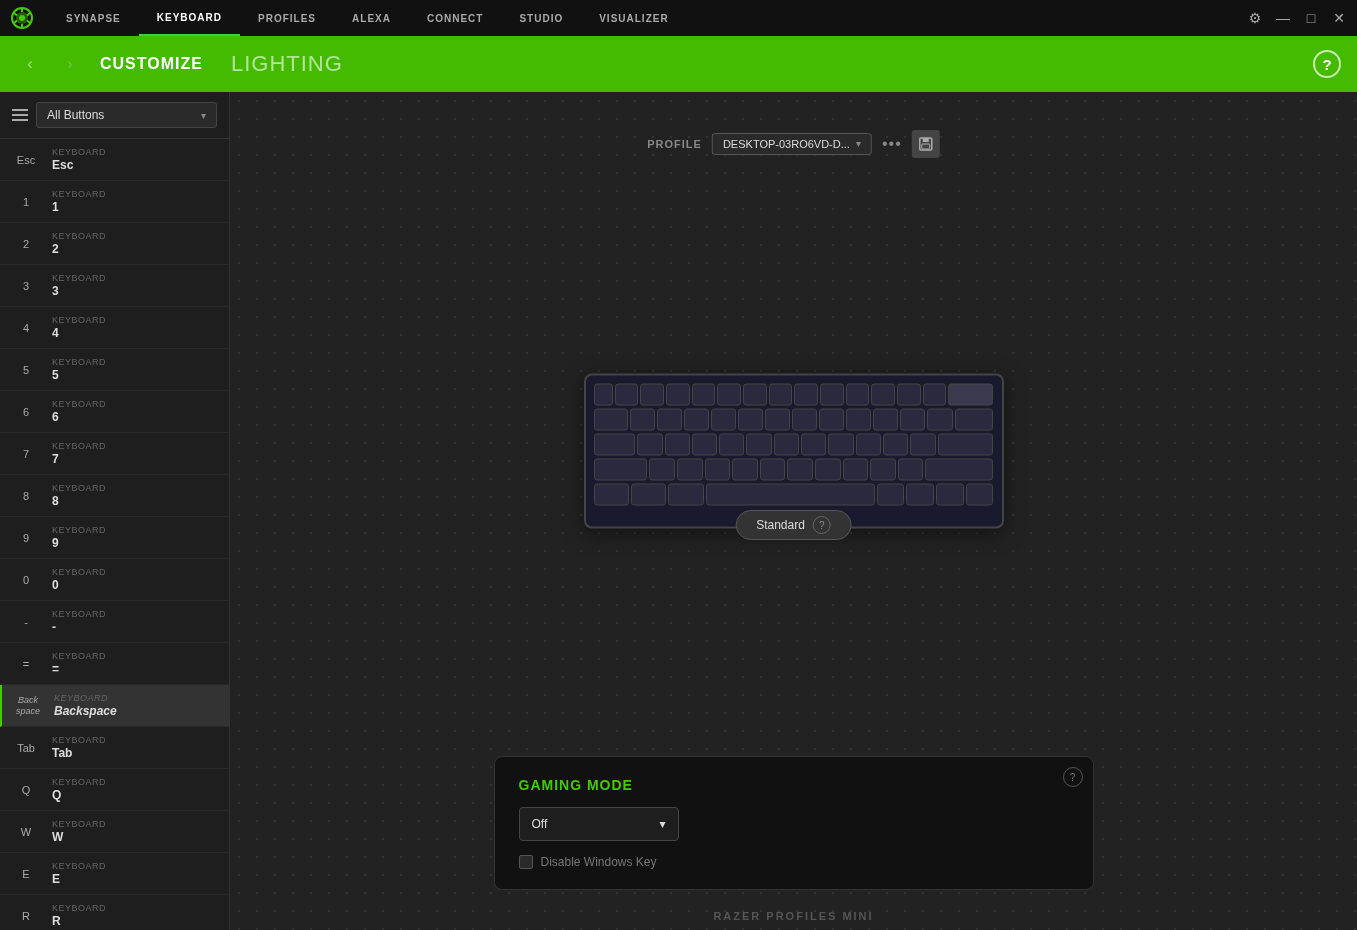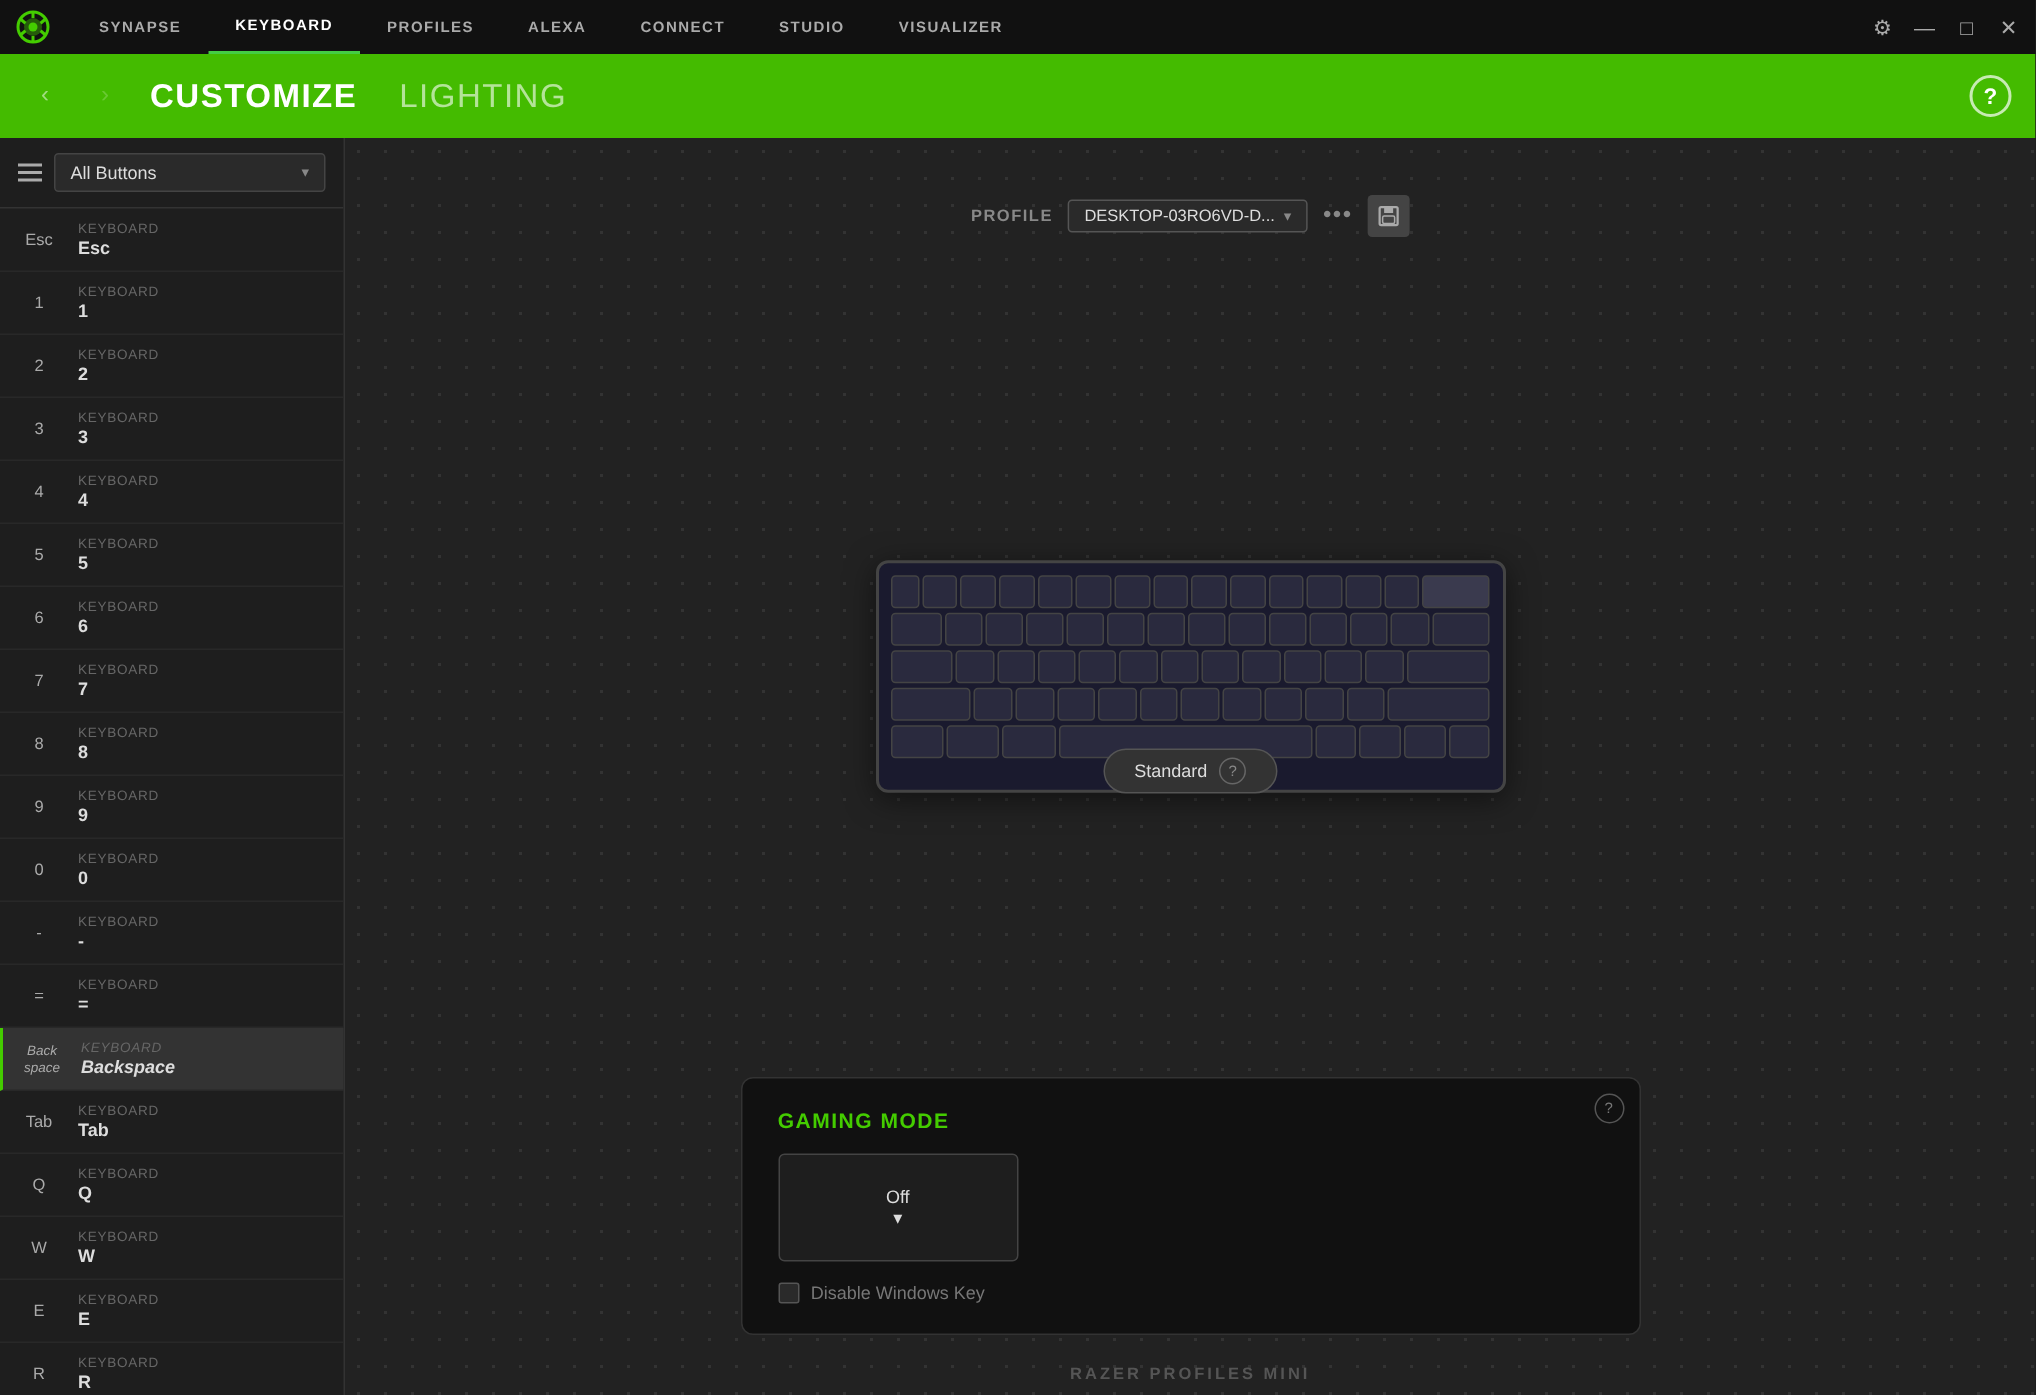--- a/index.html
+++ b/index.html
@@ -54,21 +54,21 @@
     }
     .toolbar-nav-btn {
       width: 28px; height: 28px;
       border-radius: 50%;
       display: flex; align-items: center; justify-content: center;
       cursor: pointer;
       font-size: 16px;
       color: rgba(255,255,255,0.5);
     }
     .toolbar-title {
-      font-size: 22px;
+      font-size: 16px;
       font-weight: 700;
       color: #fff;
       letter-spacing: 1px;
       margin-left: 4px;
     }
     .toolbar-subtitle {
       font-size: 22px;
       font-weight: 400;
       color: rgba(255,255,255,0.6);
       letter-spacing: 1px;
@@ -309,30 +309,29 @@
       font-size: 14px;
       font-weight: 700;
       color: #44cc00;
       letter-spacing: 1px;
       margin-bottom: 14px;
     }
     .gaming-dropdown {
       background: #1e1e1e;
       border: 1px solid #444;
       border-radius: 4px;
-      padding: 21px 12px;
+      padding: 9px 12px;
       color: #ddd;
       font-size: 12px;
       display: flex;
       align-items: center;
       justify-content: space-between;
       cursor: pointer;
       width: 160px;
       margin-bottom: 14px;
-      flex-direction: column;
     }
     .gaming-when-text {
       font-size: 11px;
       color: #666;
       margin-bottom: 10px;
     }
     .gaming-checkbox-row {
       display: flex;
       gap: 8px;
     }
@@ -661,21 +660,21 @@
             <div class="kb-key" style="flex:6.5"></div>
             <div class="kb-key"></div>
             <div class="kb-key"></div>
             <div class="kb-key"></div>
             <div class="kb-key"></div>
           </div>
         </div>
       </div>
     </div>
 
-    <div class="standard-btn" style="bottom: 401px;">
+    <div class="standard-btn" style="bottom: 390px;">
       <span>Standard</span>
       <div class="help-circle-small">?</div>
     </div>
 
     <div class="gaming-panel">
       <div class="gaming-panel-help">?</div>
       <div class="gaming-panel-title">GAMING MODE</div>
       <div class="gaming-dropdown">
         <span>Off</span>
         <span>▾</span>

